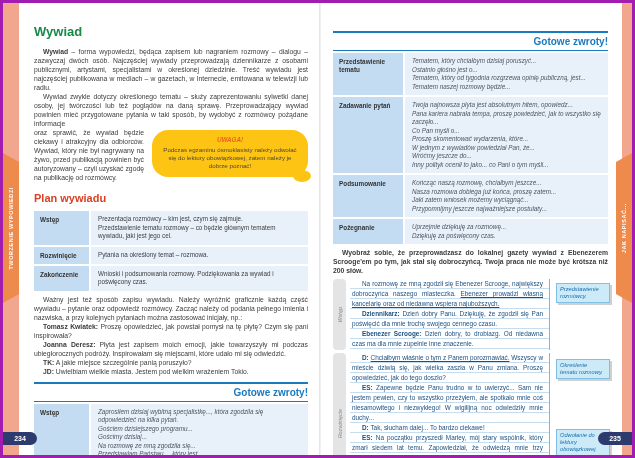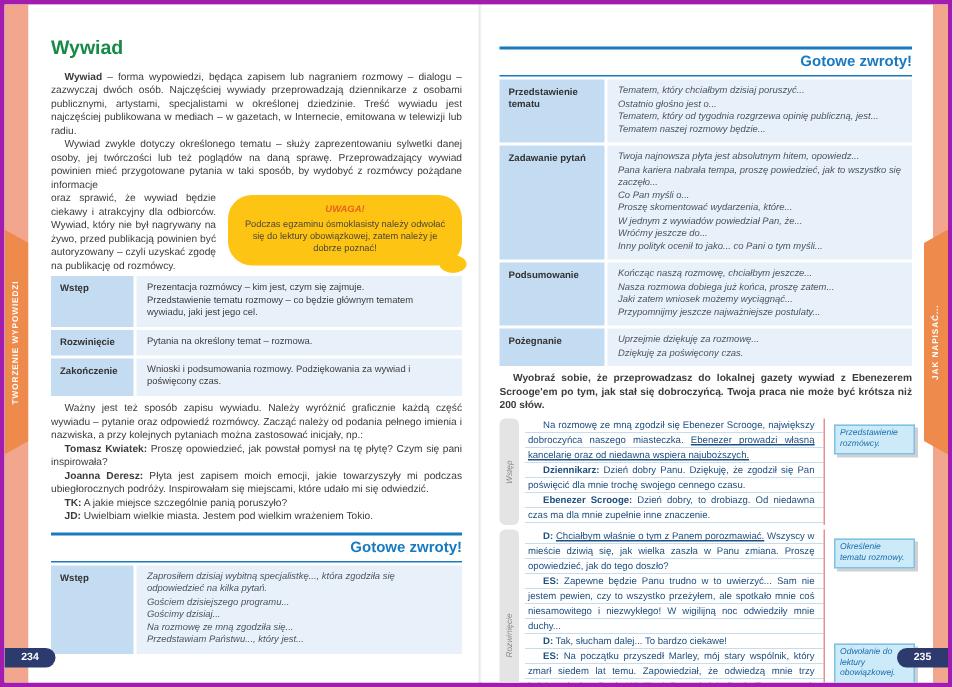--- a/index.html
+++ b/index.html
@@ -77,20 +77,21 @@
     <p class="p"><span class="b">Wywiad</span><span> – forma wypowiedzi, będąca zapisem lub nagraniem rozmowy – dialogu – zazwyczaj dwóch osób. Najczęściej wywiady przeprowadzają dziennikarze z osobami publicznymi, artystami, specjalistami w określonej dziedzinie. Treść wywiadu jest najczęściej publikowana w mediach – w gazetach, w Internecie, emitowana w telewizji lub radiu.</span></p>
     <p class="p">Wywiad zwykle dotyczy określonego tematu – służy zaprezentowaniu sylwetki danej osoby, jej twórczości lub też poglądów na daną sprawę. Przeprowadzający wywiad powinien mieć przygotowane pytania w taki sposób, by wydobyć z rozmówcy pożądane informacje</p>
     <div class="wraprow">
       <p class="p" style="text-indent:0;">oraz sprawić, że wywiad będzie ciekawy i atrakcyjny dla odbiorców. Wywiad, który nie był nagrywany na żywo, przed publikacją powinien być autoryzowany – czyli uzyskać zgodę na publikację od rozmówcy.</p>
       <div class="note">
         <div class="note-t">UWAGA!</div>
         <div class="note-x">Podczas egzaminu ósmoklasisty należy odwołać się do lektury obowiązkowej, zatem należy je dobrze poznać!</div>
       </div>
     </div>
 
+    <div class="h-red">Plan wywiadu</div>
     <div class="tbl">
       <div class="trow narrow">
         <div class="tlab">Wstęp</div>
         <div class="ttxt">Prezentacja rozmówcy – kim jest, czym się zajmuje.
 Przedstawienie tematu rozmowy – co będzie głównym tematem wywiadu, jaki jest jego cel.</div>
       </div>
       <div class="trow narrow">
         <div class="tlab">Rozwinięcie</div>
         <div class="ttxt">Pytania na określony temat – rozmowa.</div>
       </div>

